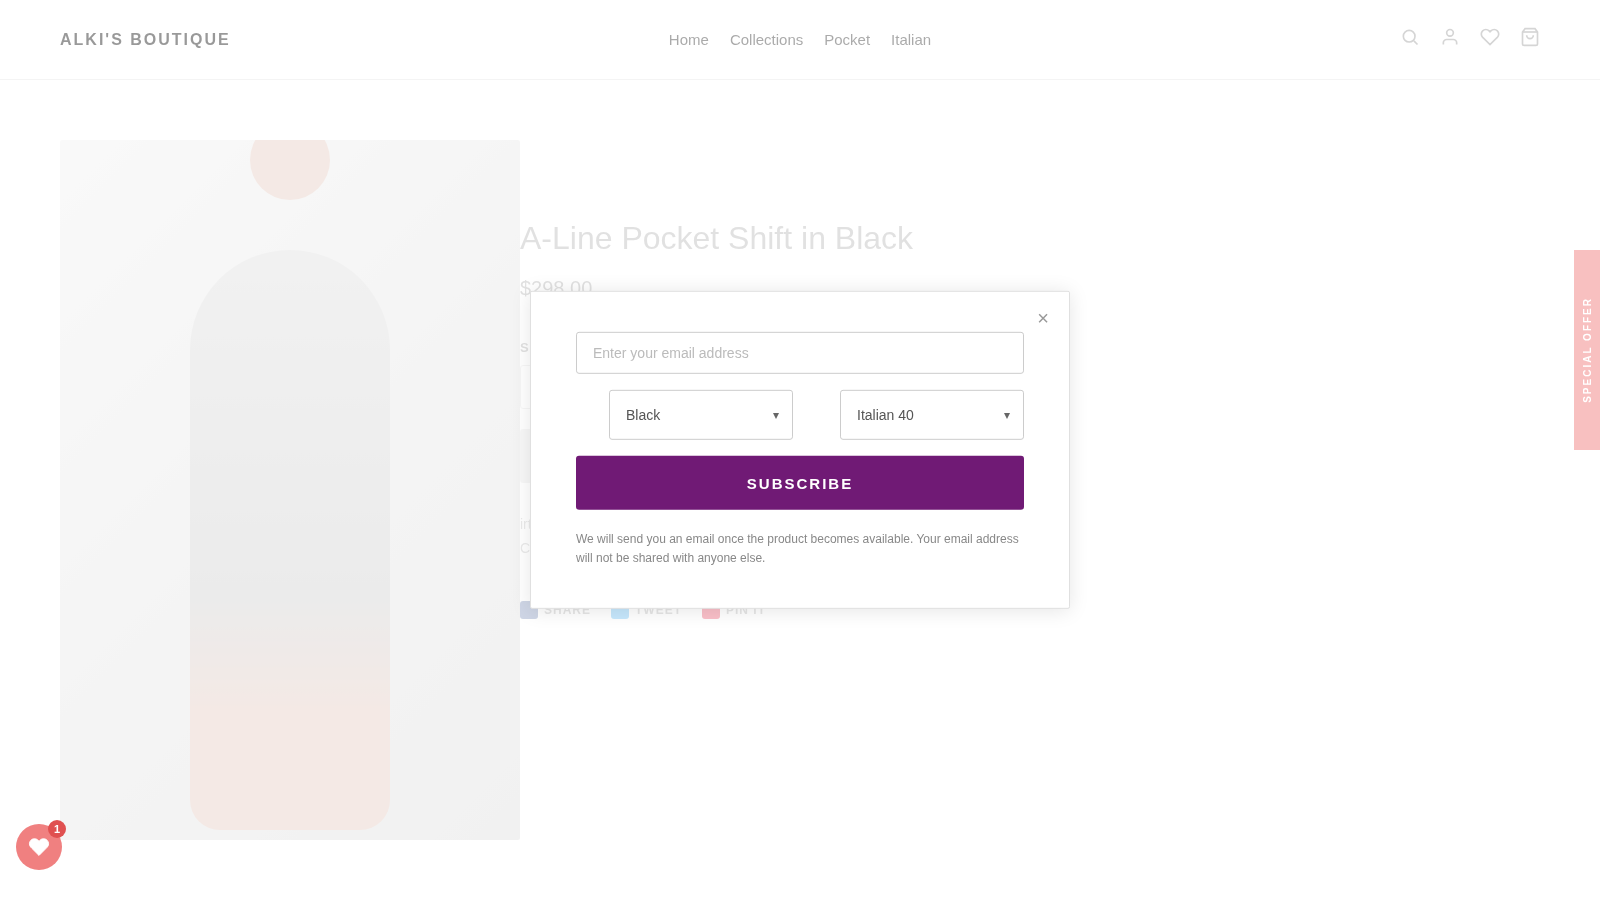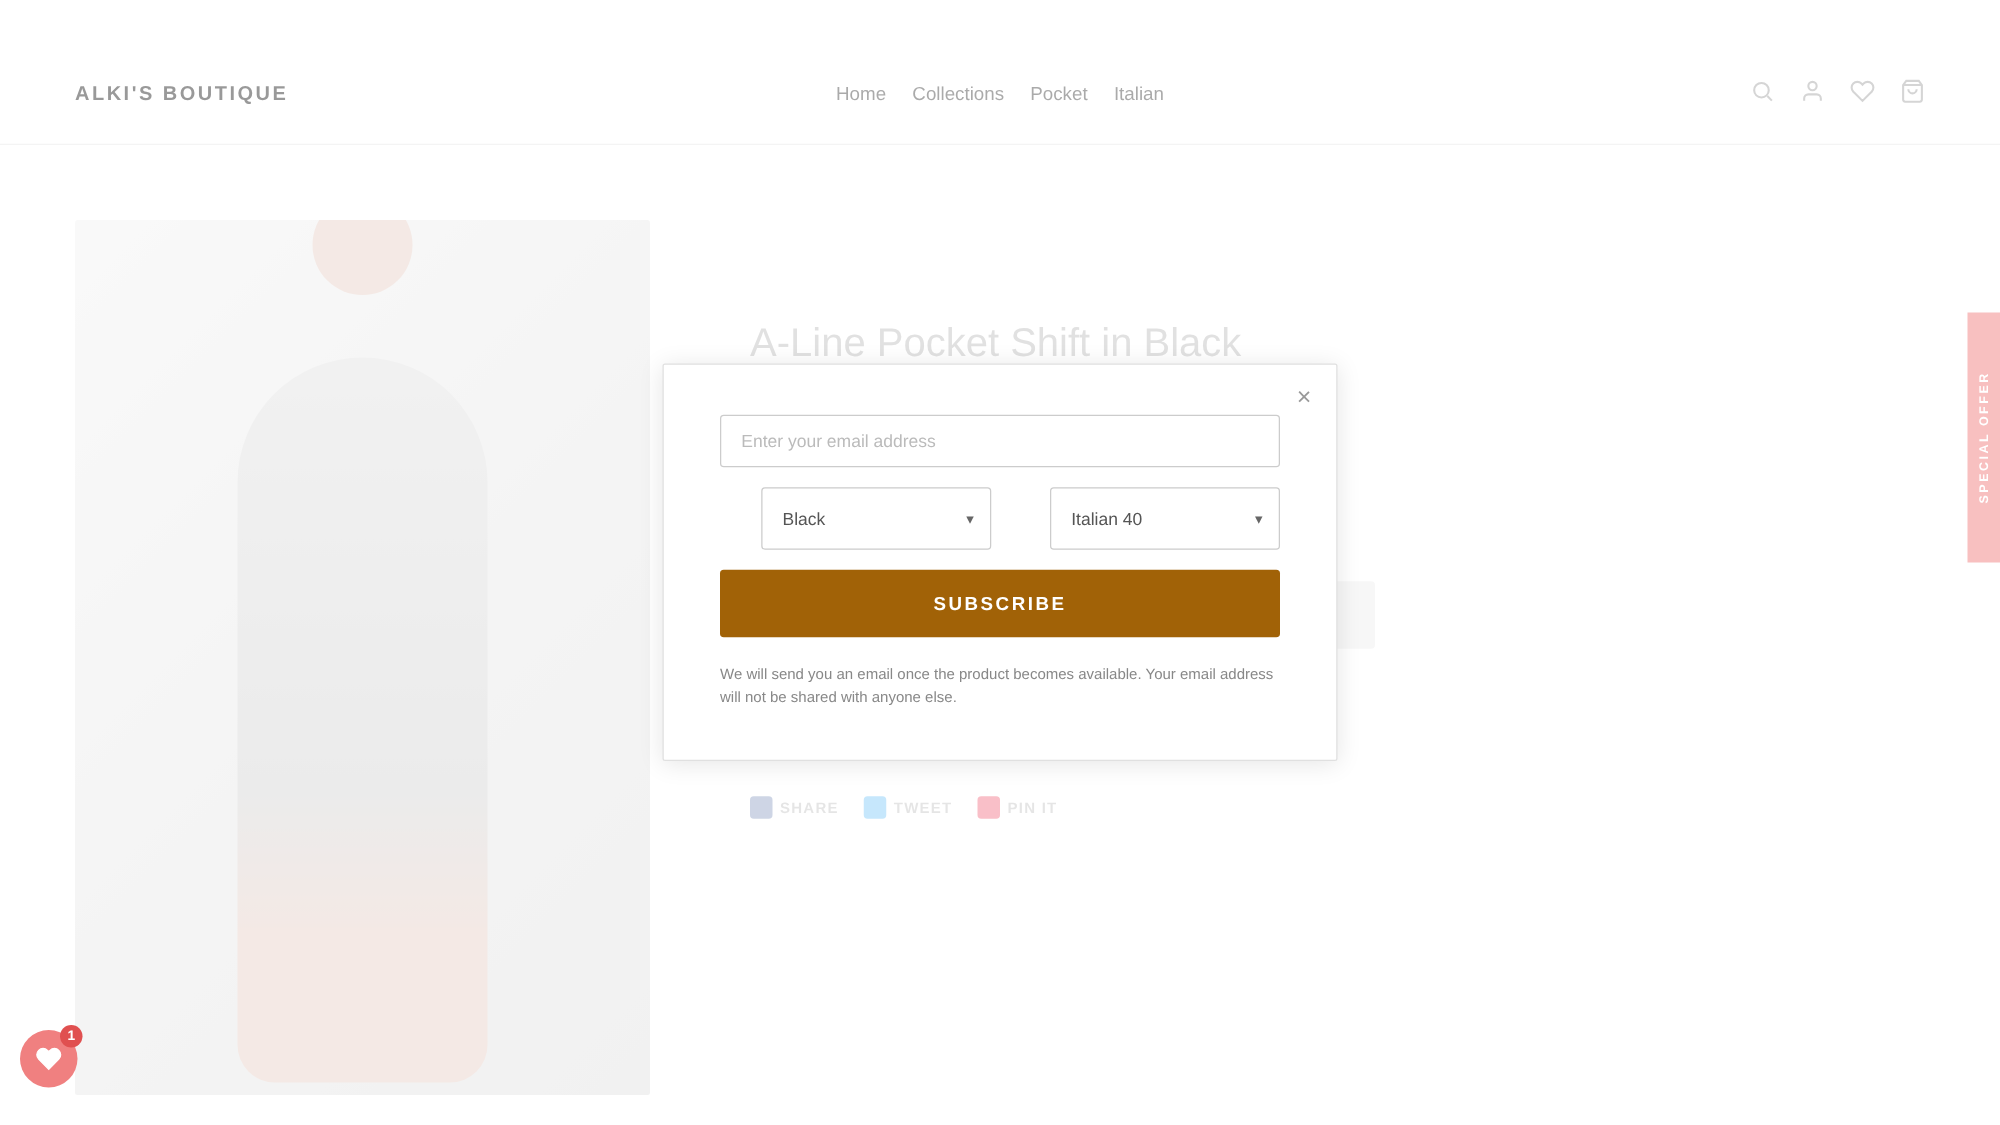--- a/index.html
+++ b/index.html
@@ -16,21 +16,20 @@
     
     .header {
       display: flex;
       align-items: center;
       justify-content: space-between;
       padding: 0 60px;
       height: 80px;
       border-bottom: 1px solid #e8e8e8;
       position: relative;
       z-index: 1;
-      margin-top: 36px;
     }
     .header-logo {
       font-size: 16px;
       font-weight: 600;
       letter-spacing: 2px;
       color: #333;
       text-transform: uppercase;
     }
     .header-nav {
       display: flex;
@@ -53,21 +52,20 @@
     .header-icon {
       color: #999;
       font-size: 18px;
       cursor: pointer;
     }
 
     
     .page-content {
       display: flex;
       padding: 60px;
-      gap: 80px;
       filter: blur(0px);
       opacity: 0.5;
       pointer-events: none;
     }
     .product-image-area {
       width: 460px;
       height: 700px;
       background: #f5f5f5;
       border-radius: 2px;
       overflow: hidden;
@@ -283,21 +281,21 @@
       right: 14px;
       top: 50%;
       transform: translateY(-50%);
       pointer-events: none;
       color: #666;
       font-size: 12px;
     }
     .subscribe-btn {
       width: 100%;
       height: 54px;
-      background: #a16207;
+      background: #701a75;
       color: #fff;
       font-size: 15px;
       font-weight: 700;
       letter-spacing: 2px;
       border: none;
       border-radius: 3px;
       cursor: pointer;
       text-transform: uppercase;
       margin-bottom: 20px;
     }

